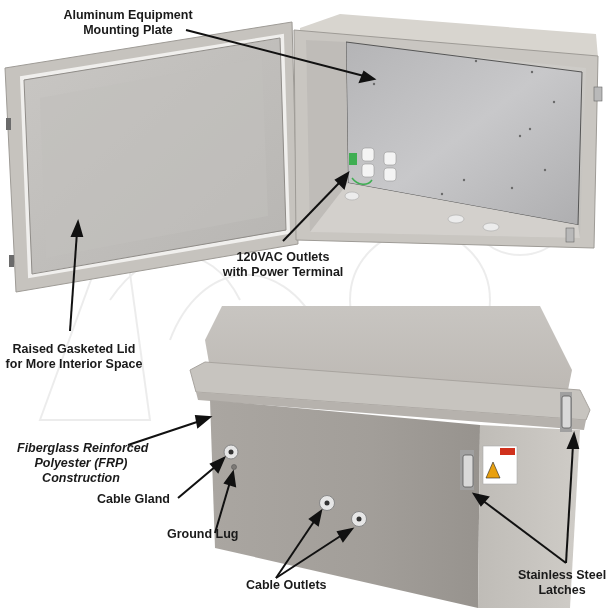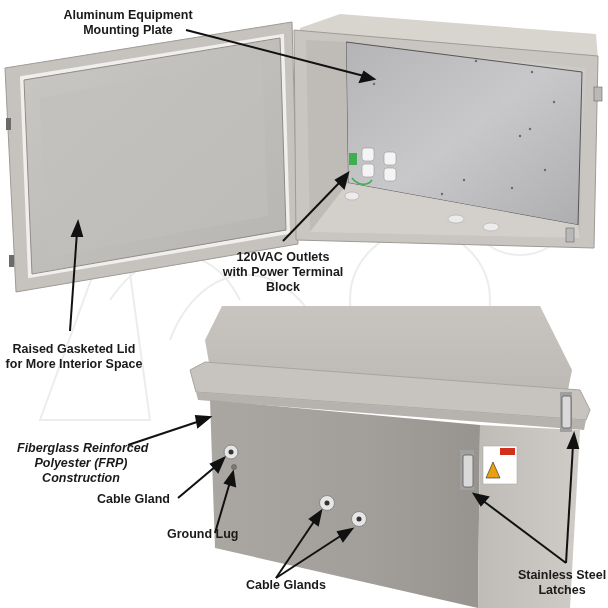--- a/index.html
+++ b/index.html
@@ -164,21 +164,20 @@
 </svg>
 
 <div class="label" style="left:58px; top:8px; width:140px;">
   <span>Aluminum Equipment</span>
   <span>Mounting Plate</span>
 </div>
 
 <div class="label" style="left:218px; top:250px; width:130px;text-align:center;">
   <span>120VAC Outlets</span>
   <span>with Power Terminal</span>
-  <span>Block</span>
 </div>
 
 <div class="label" style="left:4px; top:342px; width:140px;">
   <span>Raised Gasketed Lid</span>
   <span>for More Interior Space</span>
 </div>
 
 <div class="label" style="left:17px; top:441px; width:128px;font-style:italic;">
   <span>Fiberglass Reinforced</span>
   <span>Polyester (FRP)</span>
@@ -187,21 +186,21 @@
 
 <div class="label" style="left:97px; top:492px; width:72px;">
   <span>Cable Gland</span>
 </div>
 
 <div class="label" style="left:167px; top:527px; width:70px;">
   <span>Ground Lug</span>
 </div>
 
 <div class="label" style="left:246px; top:578px; width:76px;">
-  <span>Cable Glands</span>
+  <span>Cable Outlets</span>
 </div>
 
 <div class="label" style="left:516px; top:568px; width:92px;">
   <span>Stainless Steel</span>
   <span>Latches</span>
 </div>
 
 </div>
 
 </body></html>

